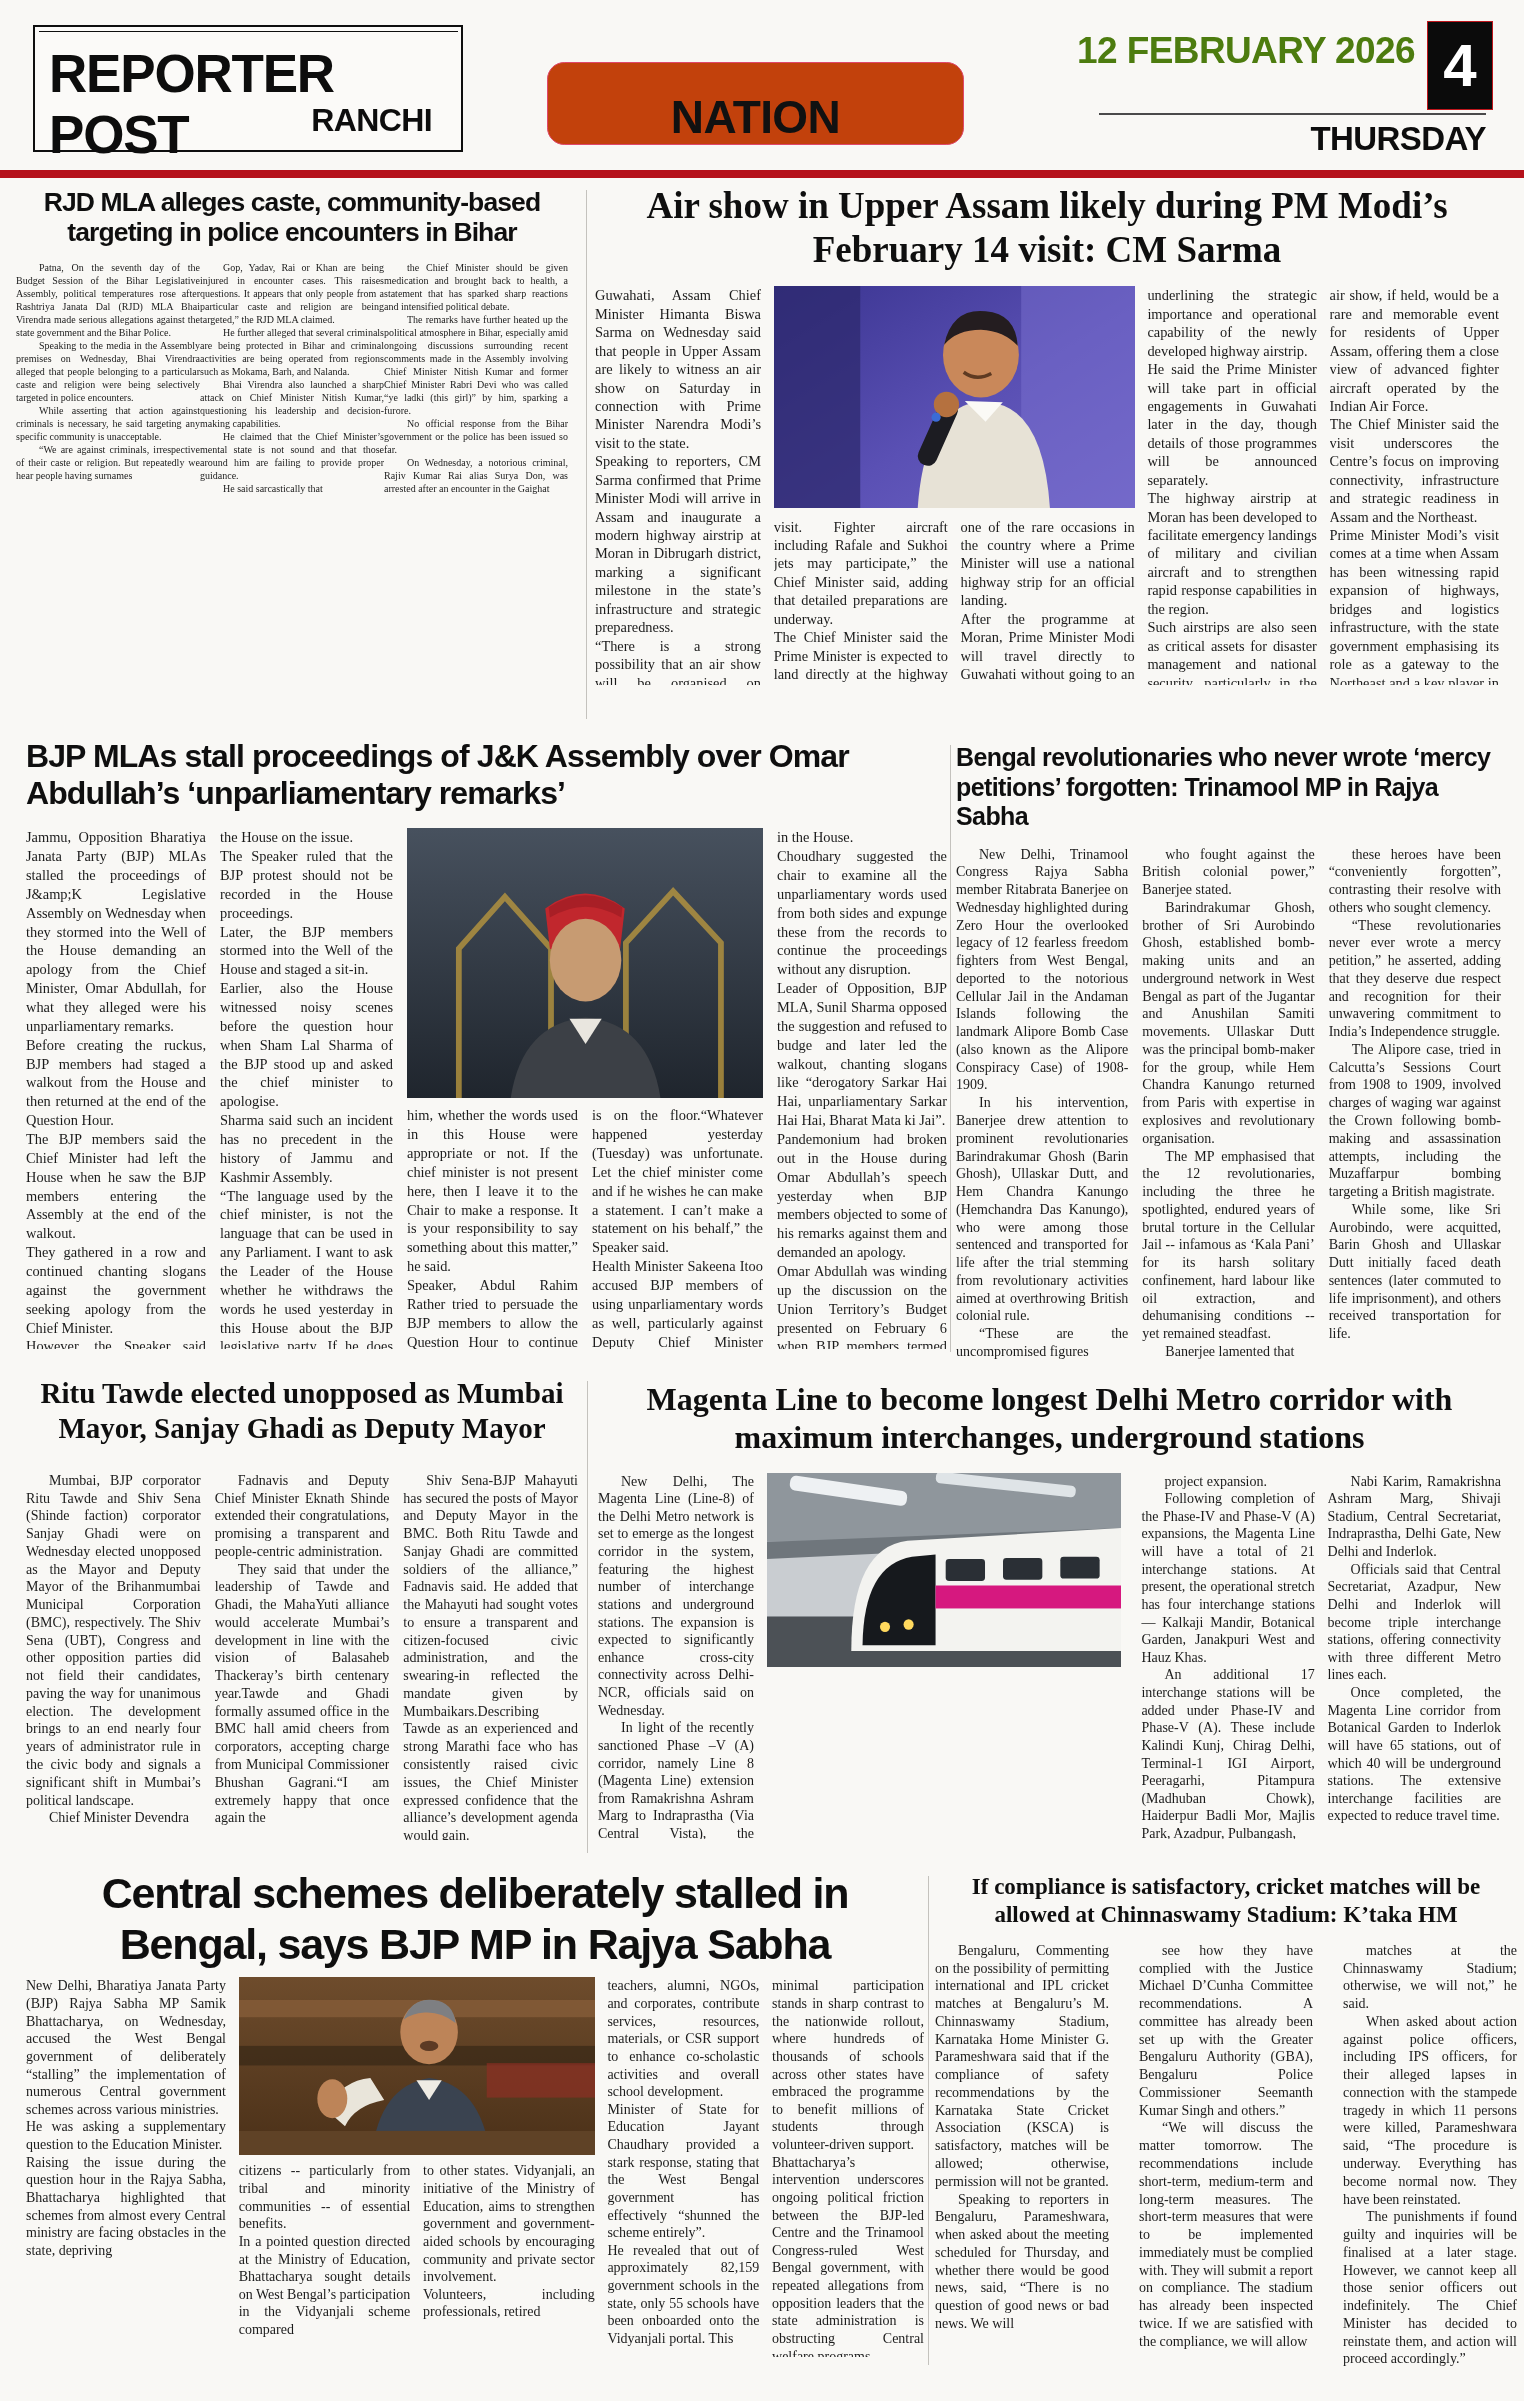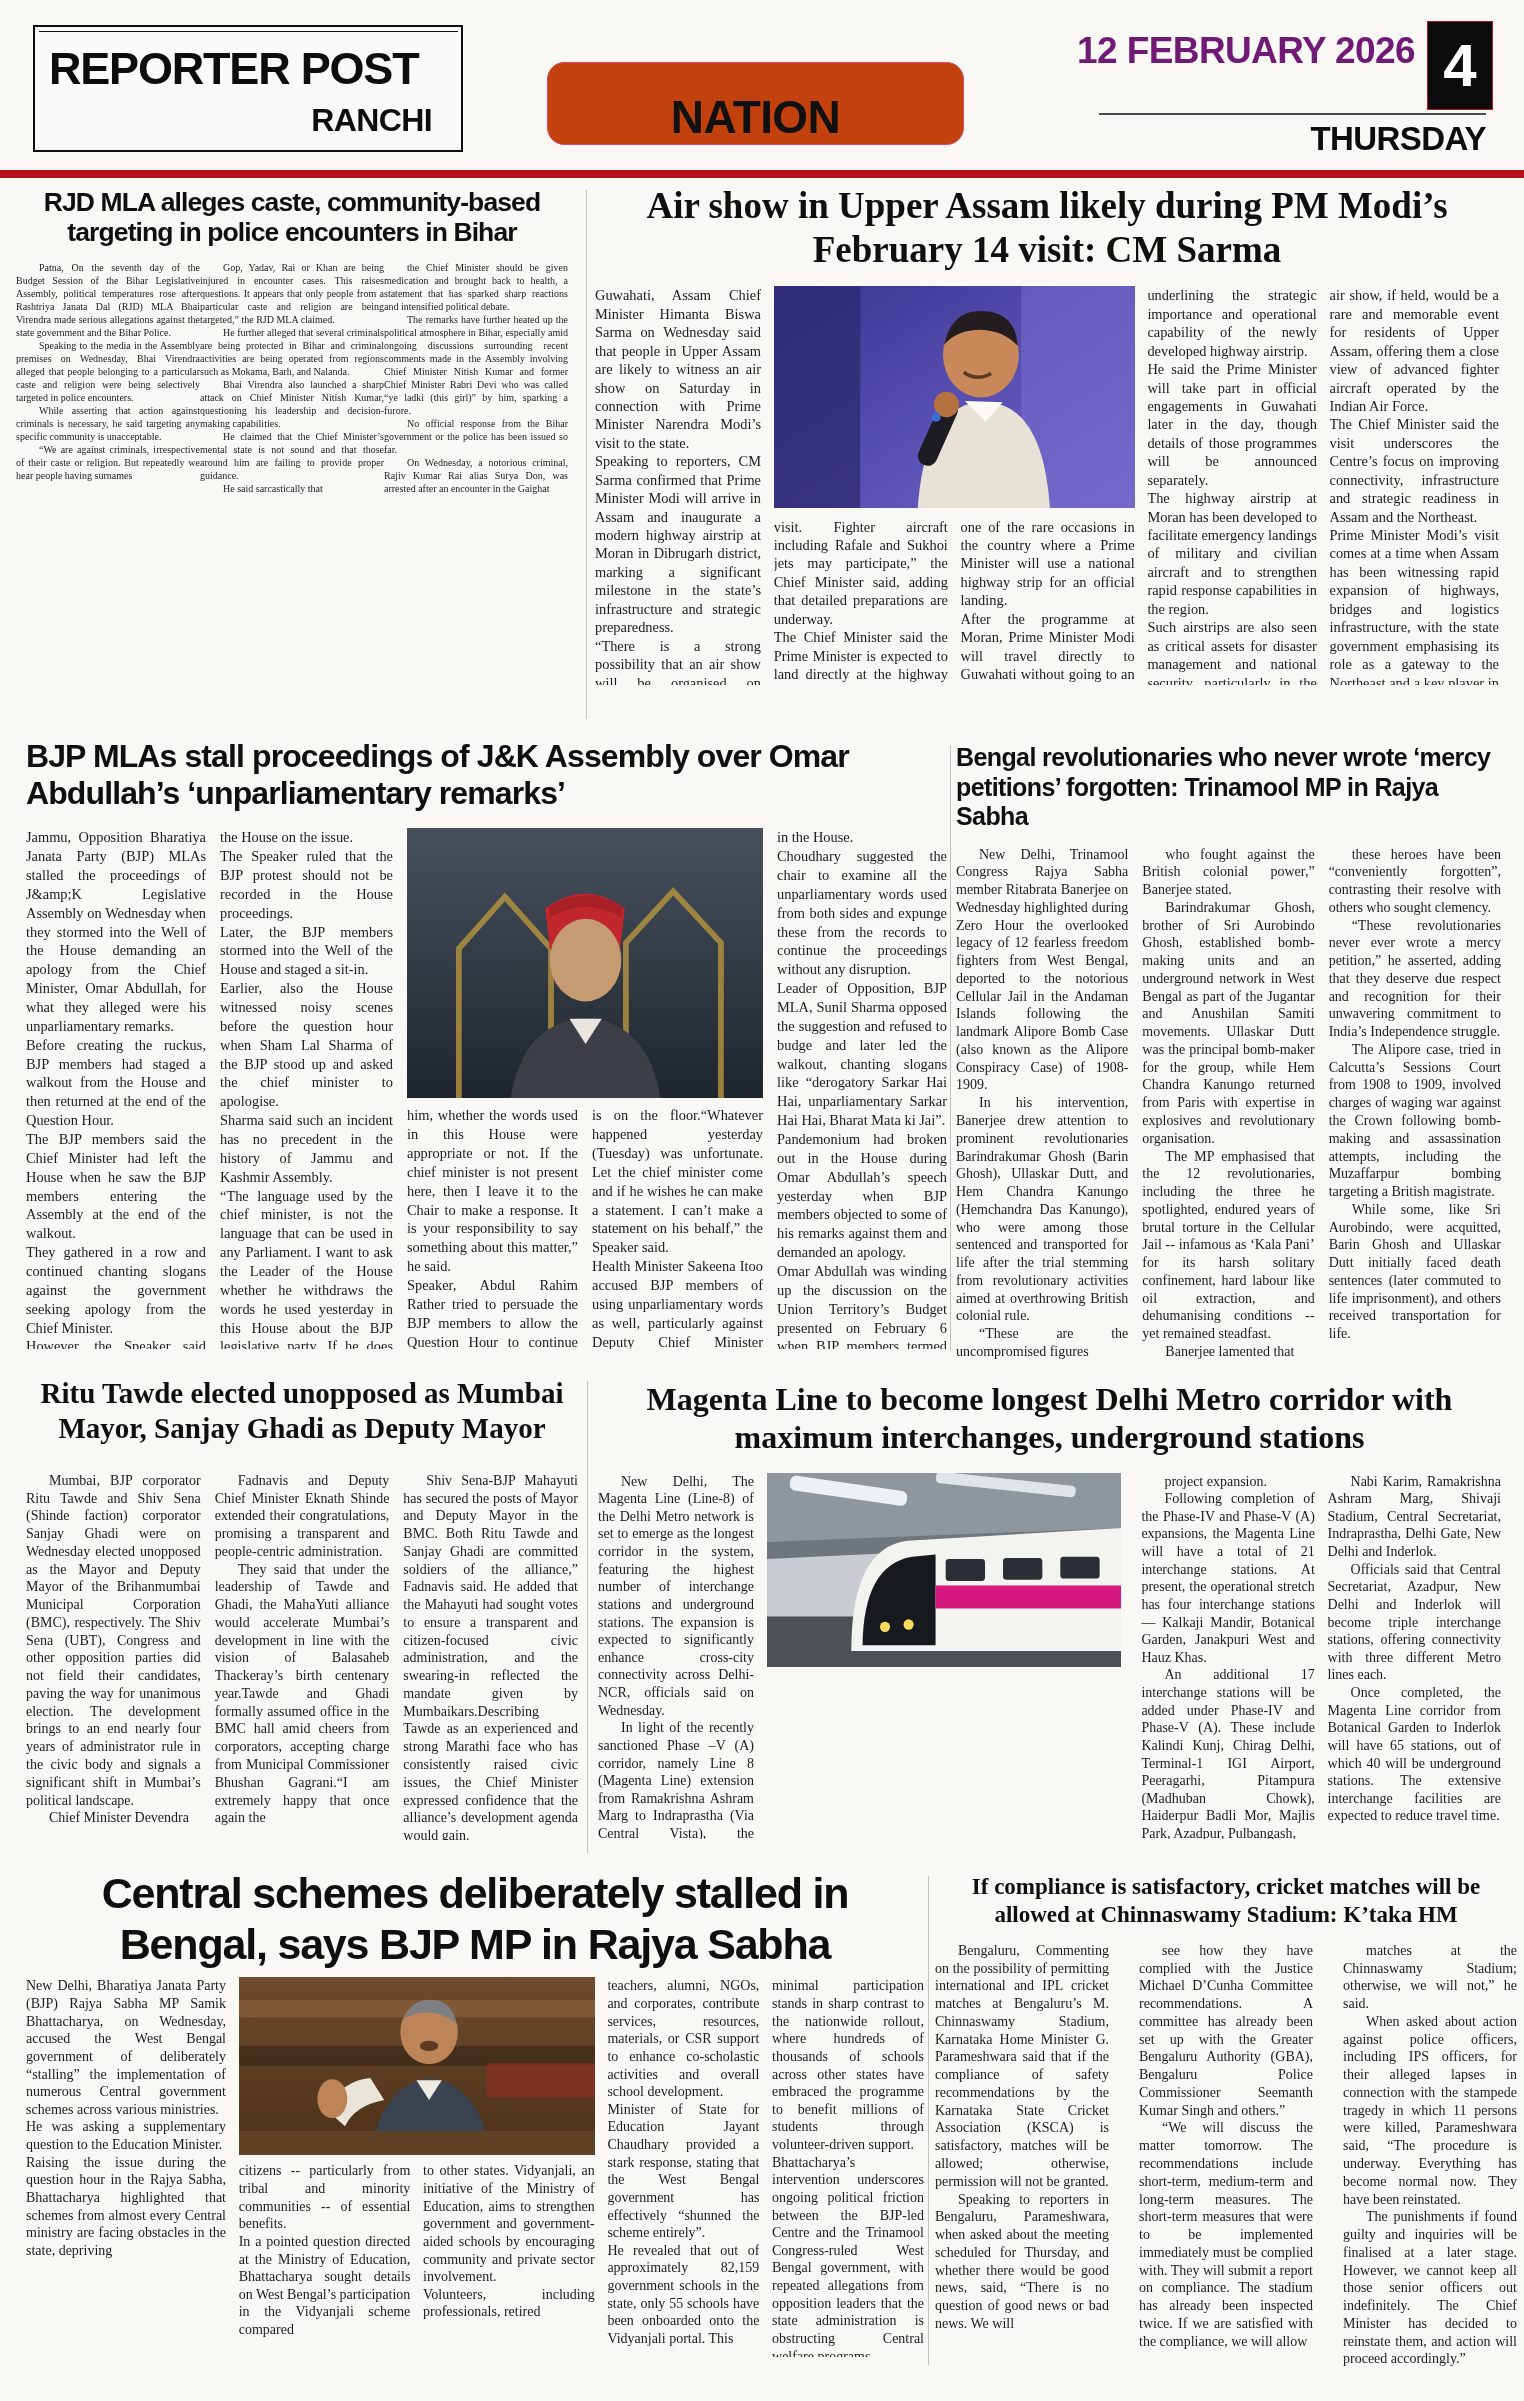--- a/index.html
+++ b/index.html
@@ -4,30 +4,30 @@
 <style>
   html,body{margin:0;padding:0;background:#dedede;}
   #page{position:relative;width:1525px;height:2401px;background:#f9f8f5;color:#171717;
         font-family:"Liberation Serif",serif;overflow:hidden;}
   .abs{position:absolute;}
   
   #mast-box{left:33px;top:25px;width:430px;height:127px;border:2.9px solid #0e0e0e;
             box-sizing:border-box;background:#fbfaf8;}
   #mast-box .inner-top{position:absolute;left:3.5px;right:3.5px;top:3.5px;height:1.7px;background:#0e0e0e;}
   #paper-title{position:absolute;left:14px;top:16px;width:403px;
-               font-family:"Liberation Sans",sans-serif;font-weight:700;font-size:45px;
+               font-family:"Liberation Sans",sans-serif;font-weight:700;font-size:53px;
                letter-spacing:-1.2px;color:#0d0d0d;}
   #paper-edition{position:absolute;right:29px;top:75px;font-family:"Liberation Sans",sans-serif;
                font-weight:700;font-size:32px;letter-spacing:-0.6px;color:#0d0d0d;}
   #section-badge{left:547px;top:62px;width:415px;height:81px;border:1.7px solid #e0476a;
                border-radius:17.3px;display:flex;align-items:flex-end;justify-content:center;background:#c2410c;}
   #section-label{font-family:"Liberation Sans",sans-serif;font-weight:700;font-size:46px;
                letter-spacing:-0.6px;color:#111;}
   #date-line{left:1024px;top:30px;width:391px;text-align:right;font-family:"Liberation Sans",sans-serif;
-             font-weight:700;font-size:37px;letter-spacing:-0.6px;color:#701a75;}
+             font-weight:700;font-size:37px;letter-spacing:-0.6px;color:#4d7c0f;}
   #page-number-box{left:1427px;top:21px;width:64px;height:87px;background:#0b0b0b;
              border:1.7px solid #c0161c;display:flex;align-items:center;justify-content:center;}
   #page-number{color:#ffffff;font-family:"Liberation Sans",sans-serif;font-weight:700;font-size:60px;}
   #day-rule{left:1099px;top:113px;width:387px;height:2.3px;background:#4a4a4a;}
   #day-label{left:1099px;top:120px;width:387px;text-align:right;font-family:"Liberation Sans",sans-serif;
              font-weight:700;font-size:33px;letter-spacing:-0.6px;color:#0d0d0d;}
   #red-rule{left:0;top:170px;width:1525px;height:8px;background:#b5121b;}
   
   .hl-sans{font-family:"Liberation Sans",sans-serif;font-weight:700;letter-spacing:-0.9px;color:#0f0f0f;}
   .hl-serif{font-family:"Liberation Serif",serif;font-weight:700;color:#0f0f0f;}

